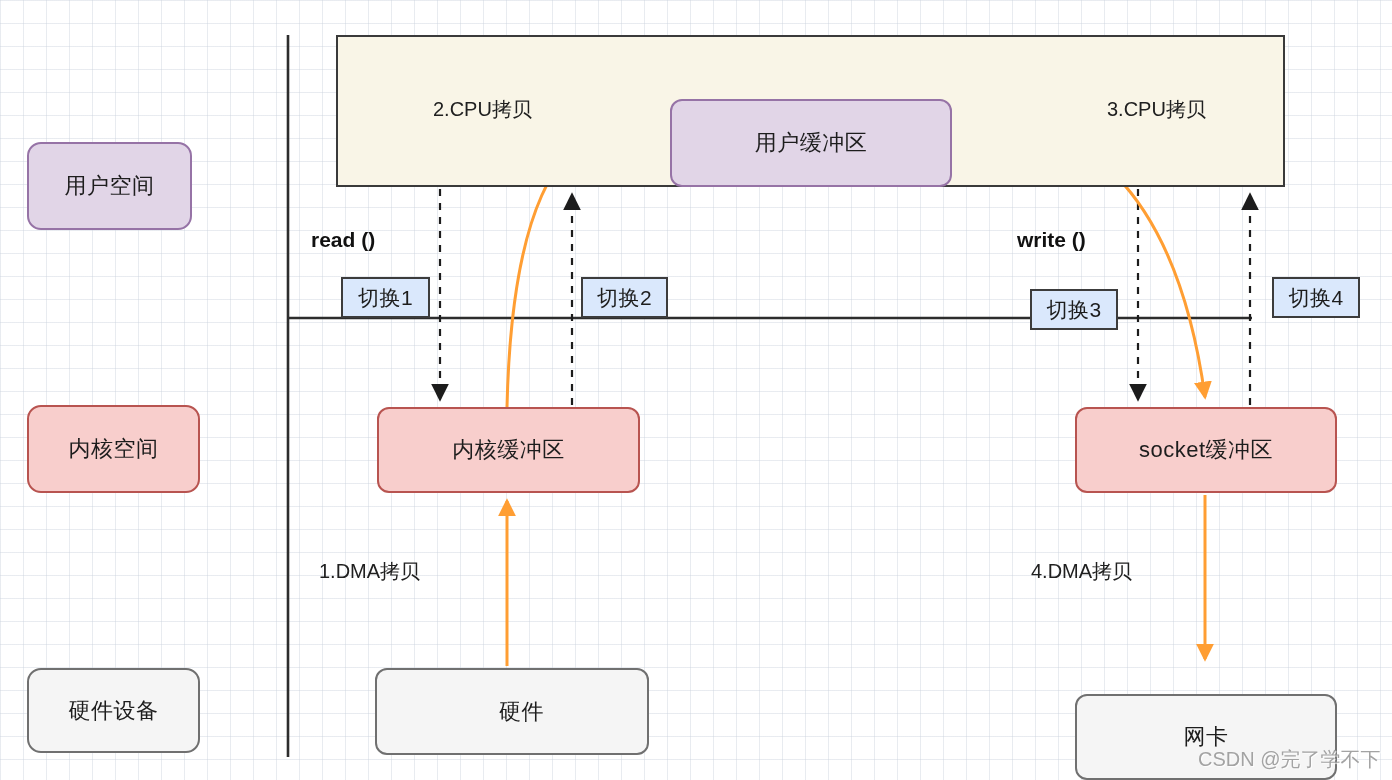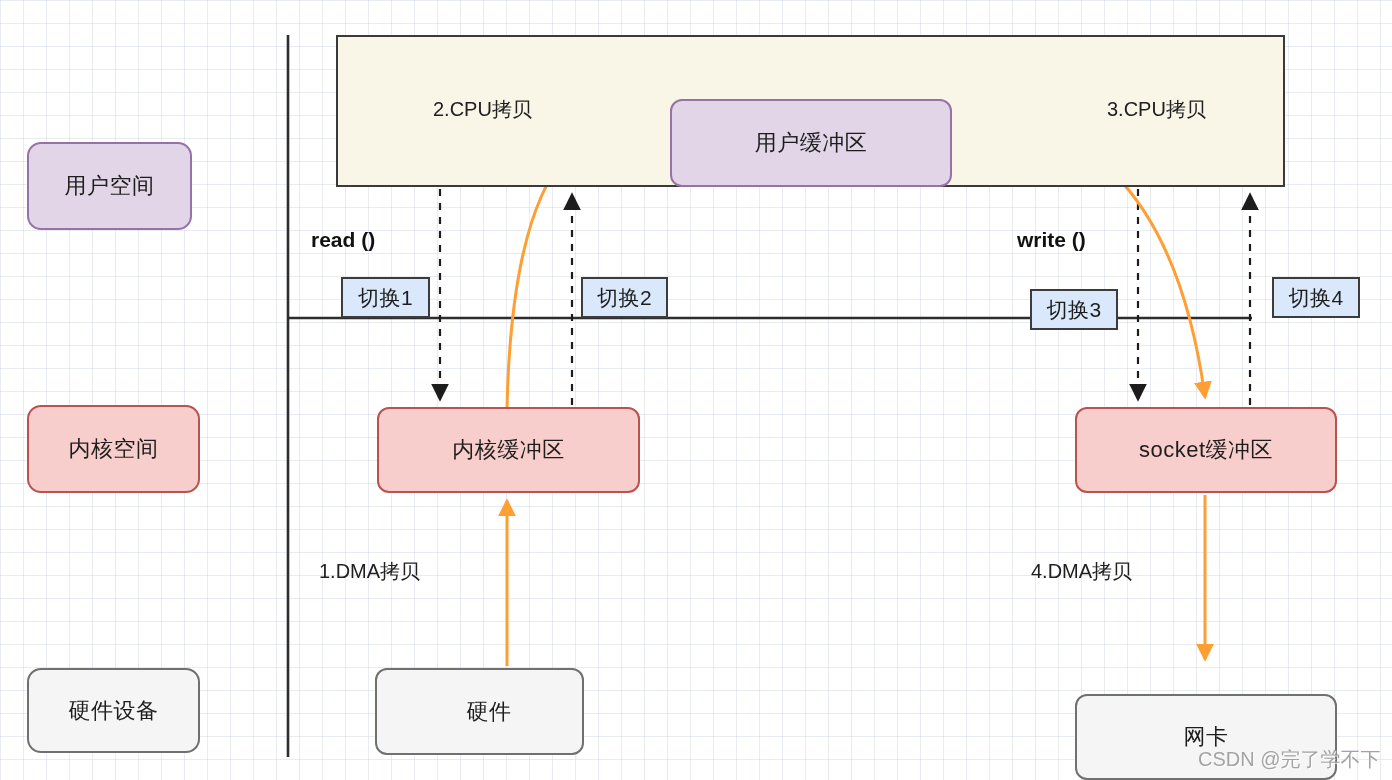--- a/index.html
+++ b/index.html
@@ -66,21 +66,21 @@
 
   <div class="cream" style="left:336px;top:35px;width:949px;height:152px;"></div>
 
   <div class="box purple rounded" style="left:27px;top:142px;width:165px;height:88px;border-radius:14px;">用户空间</div>
   <div class="box pink rounded" style="left:27px;top:405px;width:173px;height:88px;border-radius:14px;">内核空间</div>
   <div class="box grayb rounded" style="left:27px;top:668px;width:173px;height:85px;border-radius:14px;">硬件设备</div>
 
   <div class="box purple rounded" style="left:670px;top:67px;width:282px;height:88px;margin-top:32px;">用户缓冲区</div>
   <div class="box pink rounded" style="left:377px;top:407px;width:263px;height:86px;font-family:Liberation Serif, serif;">内核缓冲区</div>
   <div class="box pink rounded" style="left:1075px;top:407px;width:262px;height:86px;">socket缓冲区</div>
-  <div class="box grayb rounded" style="left:375px;top:668px;width:209px;height:87px;padding-left:19px;">硬件</div>
+  <div class="box grayb rounded" style="left:375px;top:668px;width:274px;height:87px;padding-left:19px;">硬件</div>
   <div class="box grayb rounded" style="left:1075px;top:668px;width:262px;height:86px;margin-top:26px;">网卡</div>
 
   <div class="box blue" style="left:341px;top:277px;width:89px;height:41px;">切换1</div>
   <div class="box blue" style="left:581px;top:277px;width:87px;height:41px;">切换2</div>
   <div class="box blue" style="left:1030px;top:277px;width:88px;height:41px;margin-top:12px;">切换3</div>
   <div class="box blue" style="left:1272px;top:277px;width:88px;height:41px;">切换4</div>
 
   <div class="lbl" style="left:433px;top:96px;">2.CPU拷贝</div>
   <div class="lbl" style="left:1107px;top:96px;">3.CPU拷贝</div>
   <div class="lbl" style="left:319px;top:558px;">1.DMA拷贝</div>

